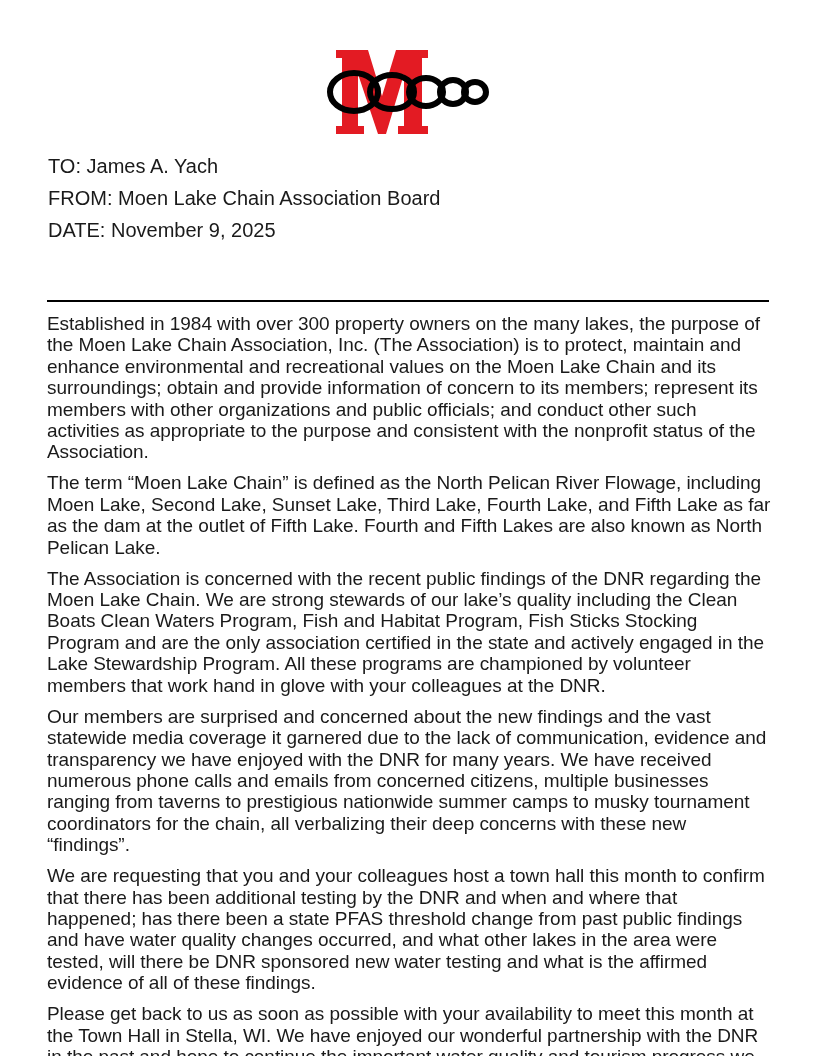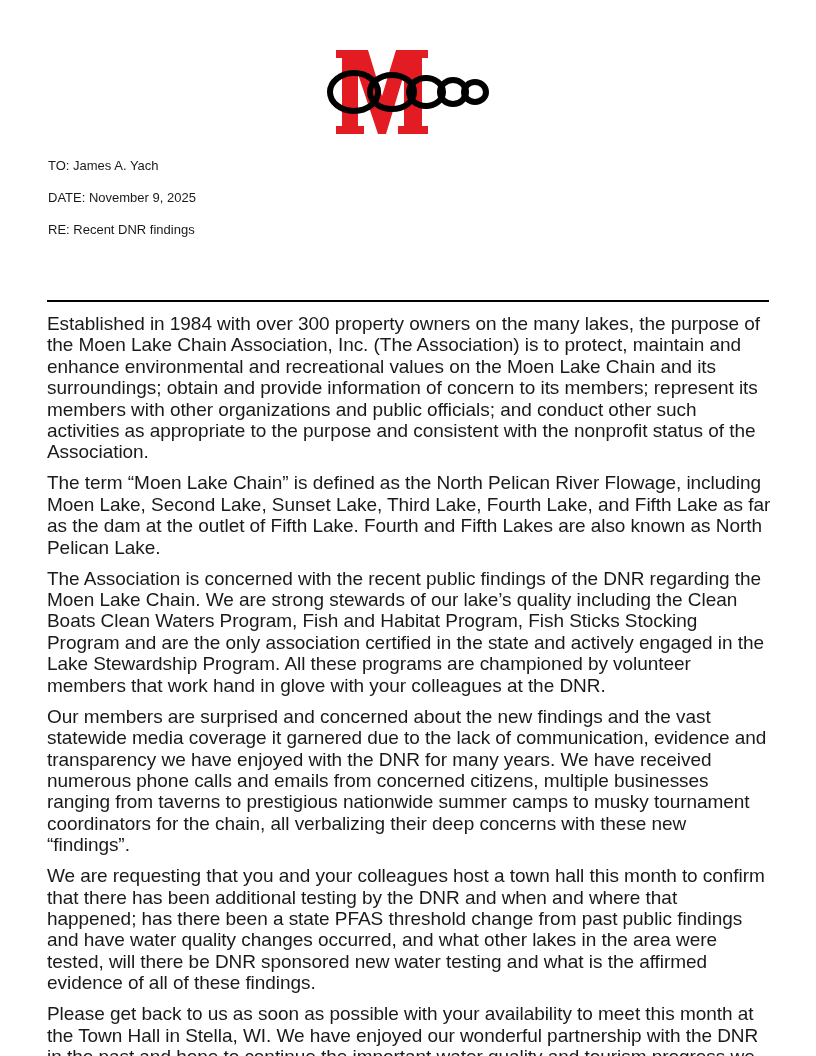--- a/index.html
+++ b/index.html
@@ -1,20 +1,20 @@
 <!DOCTYPE html>
 <html><head>
   <meta charset="utf-8">
   <style>
     html, body { margin: 0; padding: 0; background: #ffffff; }
     body { width: 816px; height: 1056px; position: relative; overflow: hidden;
       font-family: "Liberation Sans", sans-serif; color: #1a1a1a; }
     .logo { position: absolute; left: 324px; top: 46px; width: 166px; height: 92px; }
     .header { position: absolute; left: 48px; top: 150px; width: 720px; }
-    .header-line { font-size: 13px; line-height: 32px; height: 32px; white-space: nowrap; }
+    .header-line { font-size: 20px; line-height: 32px; height: 32px; white-space: nowrap; }
     .rule { position: absolute; left: 47px; top: 300px; width: 722px; height: 2px; background: #000; }
     .body-text { position: absolute; left: 47px; top: 313px; width: 724px; }
     .para { font-size: 19px; line-height: 21.4px; margin: 0 0 9.6px 0; letter-spacing: -0.05px; }
   </style>
 </head>
 <body>
 
 <div class="logo">
   <svg width="166" height="92" viewBox="0 0 166 92">
 
@@ -25,22 +25,22 @@
       <ellipse cx="68" cy="46" rx="22" ry="17"></ellipse>
       <ellipse cx="102" cy="46" rx="17" ry="14"></ellipse>
       <ellipse cx="129" cy="46" rx="13" ry="12"></ellipse>
       <ellipse cx="151" cy="46" rx="11" ry="10"></ellipse>
     </g>
   </svg>
 </div>
 
 <div class="header">
   <div class="header-line">TO: James A. Yach</div>
+  <div class="header-line">FROM: Moen Lake Chain Association Board</div>
   <div class="header-line">DATE: November 9, 2025</div>
-  <div class="header-line">RE: Recent DNR findings</div>
 </div>
 
 <div class="rule"></div>
 
 <div class="body-text">
   <p class="para">Established in 1984 with over 300 property owners on the many lakes, the purpose of the Moen Lake Chain Association, Inc. (The Association) is to protect, maintain and enhance environmental and recreational values on the Moen Lake Chain and its surroundings; obtain and provide information of concern to its members; represent its members with other organizations and public officials; and conduct other such activities as appropriate to the purpose and consistent with the nonprofit status of the Association.</p>
   <p class="para">The term “Moen Lake Chain” is defined as the North Pelican River Flowage, including Moen Lake, Second Lake, Sunset Lake, Third Lake, Fourth Lake, and Fifth Lake as far as the dam at the outlet of Fifth Lake. Fourth and Fifth Lakes are also known as North Pelican Lake.</p>
   <p class="para">The Association is concerned with the recent public findings of the DNR regarding the Moen Lake Chain.  We are strong stewards of our lake’s quality including the Clean Boats Clean Waters Program, Fish and Habitat Program, Fish Sticks Stocking Program and are the only association certified in the state and actively engaged in the Lake Stewardship Program.  All these programs are championed by volunteer members that work hand in glove with your colleagues at the DNR.</p>
   <p class="para">Our members are surprised and concerned about the new findings and the vast statewide media coverage it garnered due to the lack of communication, evidence and transparency we have enjoyed with the DNR for many years.  We have received numerous phone calls and emails from concerned citizens, multiple businesses ranging from taverns to prestigious nationwide summer camps to musky tournament coordinators for the chain, all verbalizing their deep concerns with these new “findings”.</p>
   <p class="para">We are requesting that you and your colleagues host a town hall this month to confirm that there has been additional testing by the DNR and when and where that happened;  has there been a state PFAS threshold change from past public findings and have water quality changes occurred, and what other lakes in the area were tested, will there be DNR sponsored new water testing and what is the affirmed evidence of all of these findings.</p>

